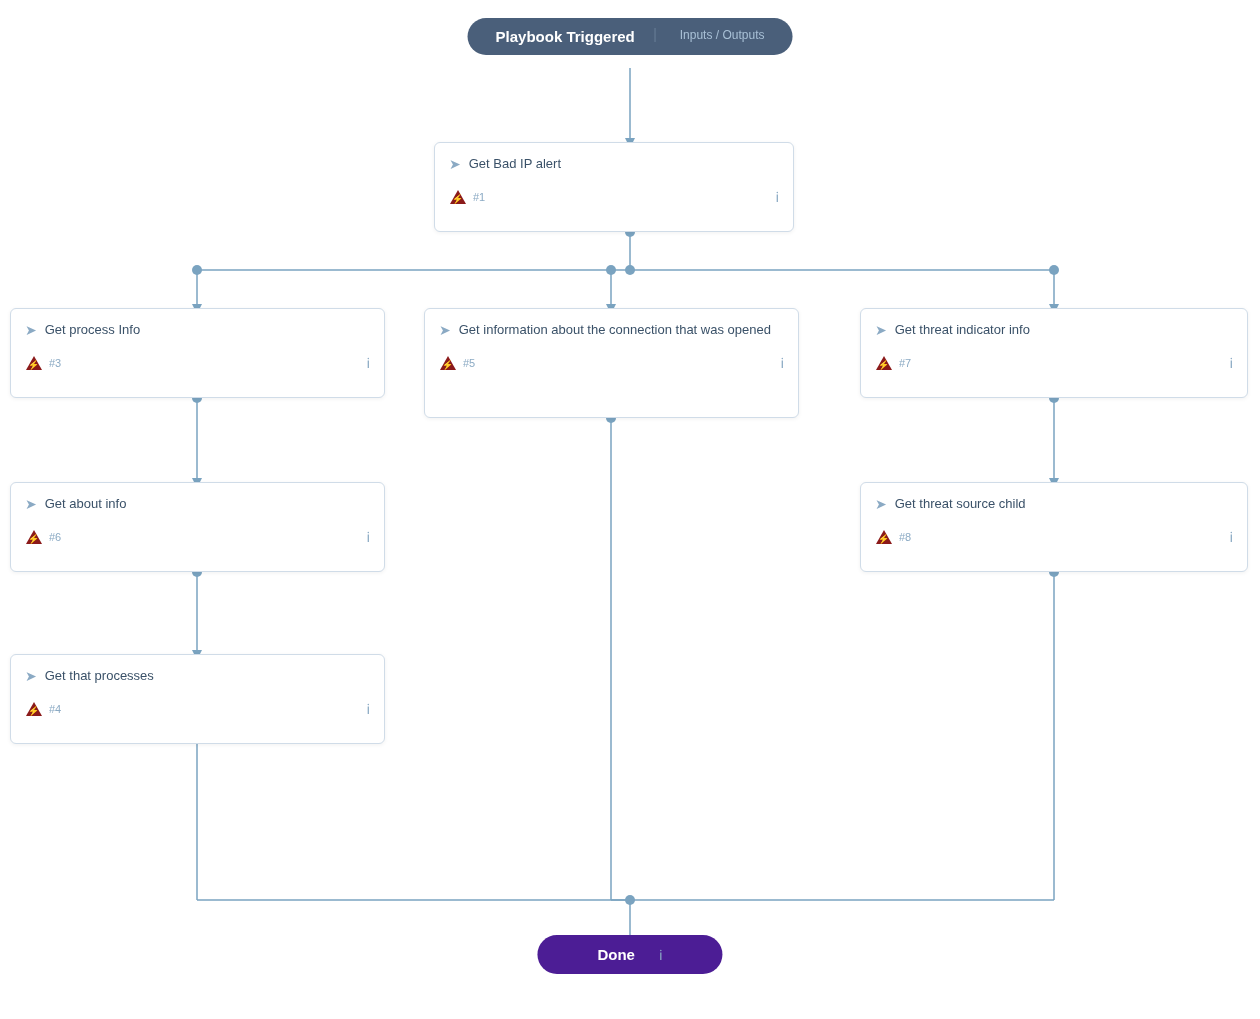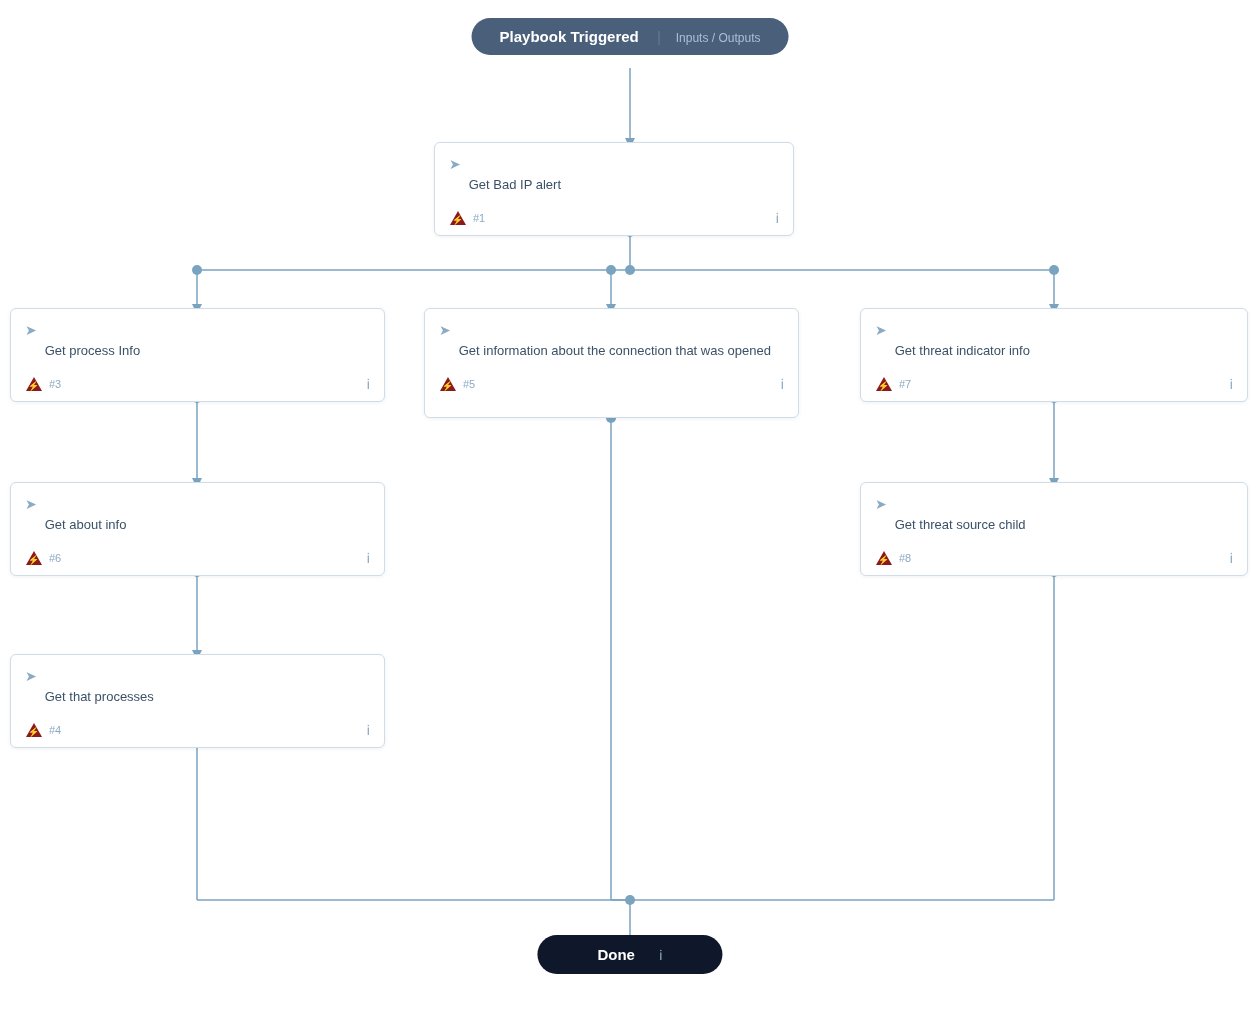--- a/index.html
+++ b/index.html
@@ -30,46 +30,46 @@
     
     .trigger-node {
       position: absolute;
       top: 18px;
       left: 50%;
       transform: translateX(-50%);
       background: #4a5f7a;
       border-radius: 30px;
       padding: 10px 28px;
       display: flex;
-      align-items: flex-end;
+      align-items: flex-start;
       gap: 20px;
       white-space: nowrap;
       cursor: pointer;
     }
 
     .trigger-node .trigger-title {
       color: #fff;
       font-size: 15px;
       font-weight: 600;
     }
 
     .trigger-node .inputs-outputs {
       color: #a8c0d6;
       font-size: 12px;
       border-left: 1px solid #6a8099;
-      padding-left: 16px;
+      padding-left: 24px;
     }
 
     
     .done-node {
       position: absolute;
       bottom: 30px;
       left: 50%;
       transform: translateX(-50%);
-      background: #0f172a;
+      background: #4c1d95;
       border-radius: 30px;
       padding: 10px 60px;
       display: flex;
       align-items: center;
       gap: 24px;
       cursor: pointer;
       text-align: right;
     }
 
     .done-node .done-title {
@@ -101,21 +101,20 @@
       font-size: 14px;
       margin-top: 1px;
       flex-shrink: 0;
     }
 
     .task-card .card-title {
       color: #3a5168;
       font-size: 13px;
       font-weight: 500;
       line-height: 1.4;
-      margin-top: 21px;
     }
 
     .task-card .card-footer {
       display: flex;
       align-items: center;
       justify-content: space-between;
     }
 
     .task-card .left-footer {
       display: flex;

